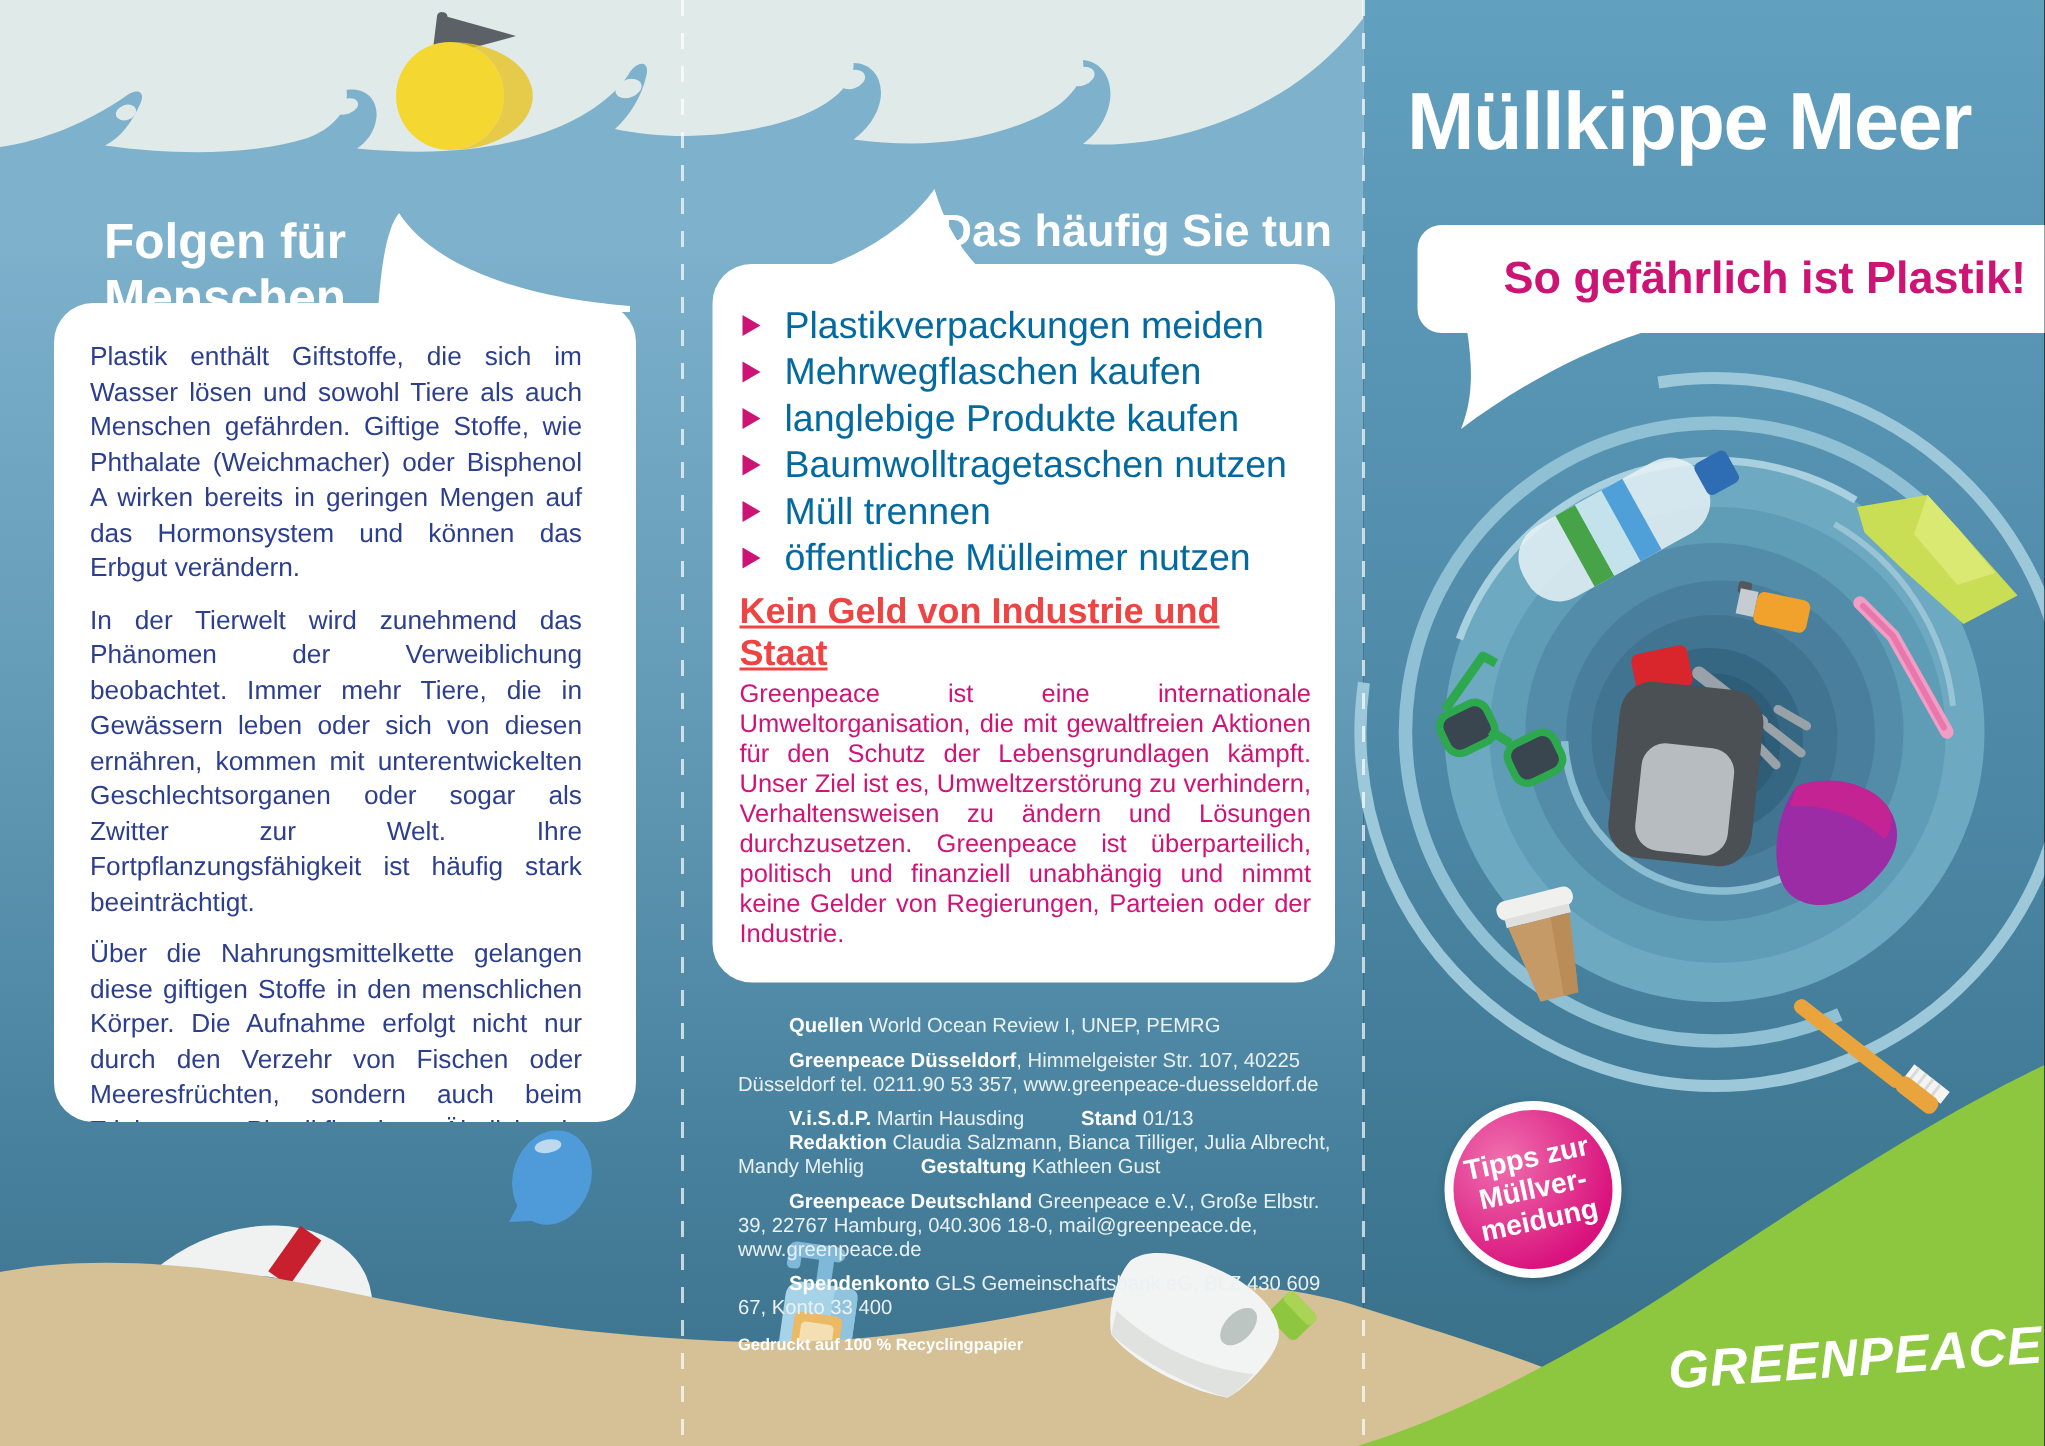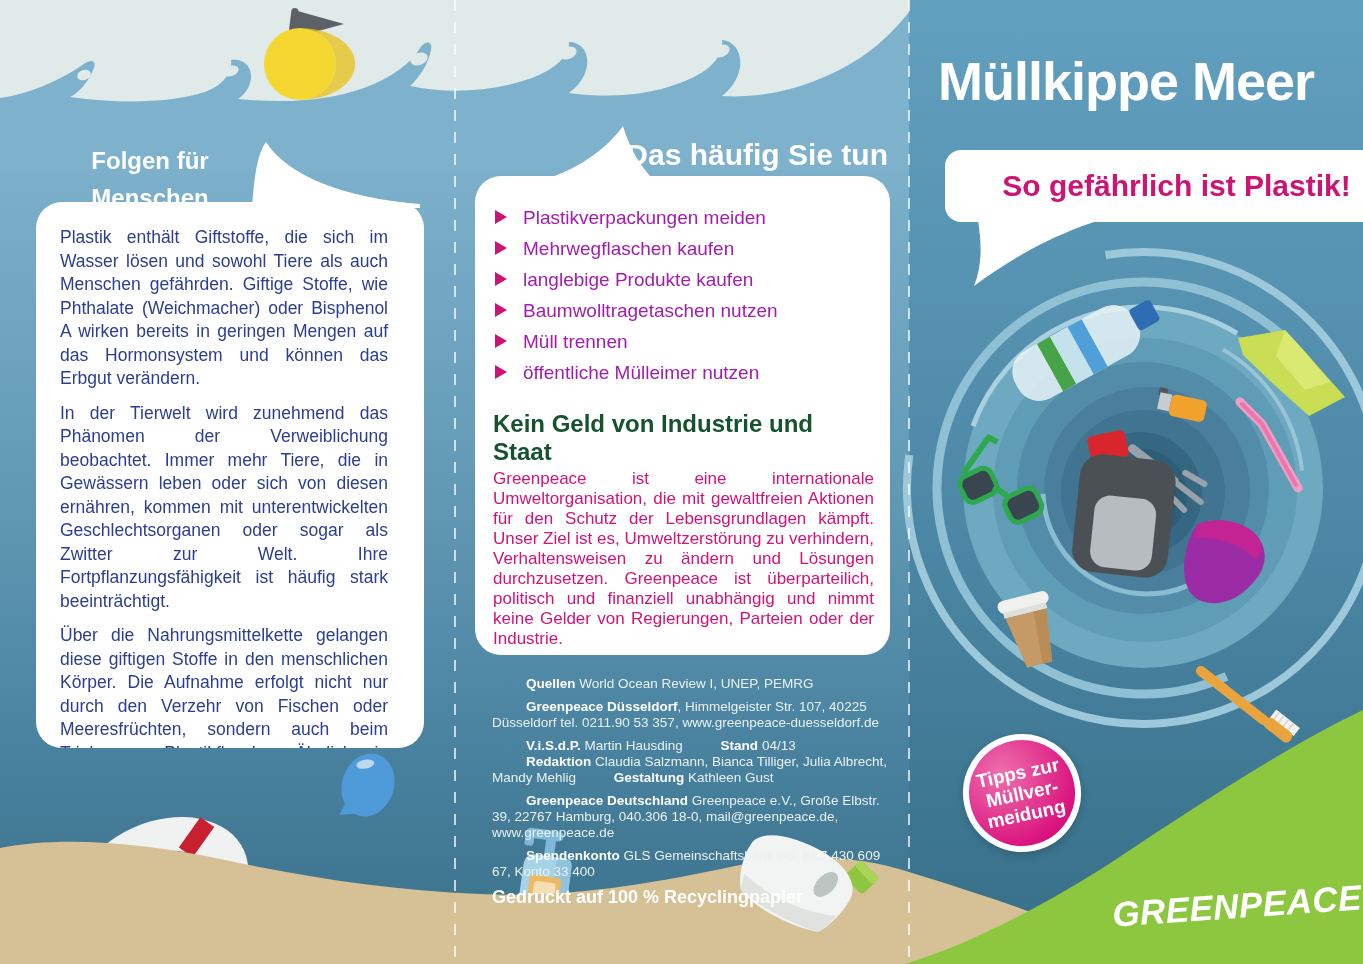--- a/index.html
+++ b/index.html
@@ -9,41 +9,41 @@
   .panel-leftmid{left:0;width:909px;
     background:linear-gradient(180deg,#7db1cc 0%,#7db1cc 16%,#5e96b2 55%,#47809d 80%,#3a7089 100%);}
   .panel-right{left:909px;width:454px;
     background:linear-gradient(180deg,#62a0bf 0%,#4c87a5 55%,#3f7994 80%,#386e87 100%);}
   svg.art{position:absolute;left:0;top:0;pointer-events:none;}
   .fold{position:absolute;top:0;width:2px;height:964px;
     background:repeating-linear-gradient(to bottom,rgba(255,255,255,.7) 0 11px,rgba(255,255,255,0) 11px 22px);}
   .fold1{left:454px;}.fold2{left:908px;}
 
   .panel-title{position:absolute;color:#fff;font-weight:700;}
-  .title-left{left:30px;top:142px;width:240px;text-align:center;font-size:24px;line-height:37px;}
+  .title-left{left:30px;top:142px;width:240px;text-align:center;font-size:33px;line-height:37px;}
   .title-mid{left:540px;top:138px;width:348px;text-align:right;font-size:30px;}
   .title-right{left:938px;top:50px;width:410px;font-size:54px;letter-spacing:-1px;}
 
   .bubble{position:absolute;background:#fff;border-radius:26px;box-sizing:border-box;overflow:hidden;}
   .bubble-left{left:36px;top:202px;width:388px;height:546px;padding:24px 36px 18px 24px;}
   .bubble-left p{margin:0 0 11px 0;color:#2c3e8e;font-size:17.5px;line-height:23.5px;
     text-align:justify;}
   .bubble-mid{left:475px;top:176px;width:415px;height:479px;padding:30px 16px 18px 18px;}
   ul.tips{list-style:none;margin:0;padding:0;}
-  ul.tips li{position:relative;padding-left:30px;margin-bottom:8px;color:#a21caf;
-    font-size:19px;line-height:23px;}
+  ul.tips li{position:relative;padding-left:30px;margin-bottom:8px;color:#0369a1;
+    font-size:25px;line-height:23px;}
   .tri{position:absolute;left:2px;top:4px;width:0;height:0;
     border-left:12px solid #cc1474;border-top:7px solid transparent;border-bottom:7px solid transparent;}
-  .section-head{margin:26px 0 3px 0;color:#14532d;font-size:24px;font-weight:700;}
+  .section-head{margin:10px 0 3px 0;color:#ef4444;font-size:24px;font-weight:700;text-decoration:underline;}
   .section-body{margin:0;color:#d01377;font-size:17px;line-height:20px;text-align:justify;}
 
   .imprint{position:absolute;left:492px;top:676px;width:398px;color:#e9f1f3;font-size:13.5px;line-height:16px;}
   .imprint .blk{margin-bottom:7px;}
   .imprint b{color:#fff;font-weight:700;margin-left:34px;}
-  .printed{margin-top:9px;color:#fff;font-weight:700;font-size:18px;}
+  .printed{margin-top:9px;color:#fff;font-weight:700;font-size:11px;}
 
   .pinkbox{position:absolute;left:945px;top:150px;width:463px;height:72px;background:#fff;
     border-radius:16px;display:flex;align-items:center;justify-content:center;}
   .pinkbox span{color:#cc1474;font-size:30px;font-weight:700;}
 
   .badge{position:absolute;left:963px;top:734px;width:118px;height:118px;border-radius:50%;
     background:radial-gradient(circle at 35% 28%,#ef6fae 0%,#d9117c 75%);
     border:6px solid #fff;box-sizing:border-box;box-shadow:0 3px 8px rgba(0,0,0,.18);
     transform:rotate(-12deg);display:flex;flex-direction:column;align-items:center;justify-content:center;}
   .badge span{color:#fff;font-size:19px;font-weight:700;line-height:21px;}
@@ -234,21 +234,21 @@
   </div>
 
   <div class="imprint">
     <div class="blk">
       <b>Quellen</b><span> World Ocean Review I, UNEP, PEMRG</span>
     </div>
     <div class="blk">
       <b>Greenpeace Düsseldorf</b><span>, Himmelgeister Str. 107, 40225 Düsseldorf tel. 0211.90 53 357, www.greenpeace-duesseldorf.de</span>
     </div>
     <div class="blk">
-      <b>V.i.S.d.P.</b><span> Martin Hausding  </span><b>Stand</b><span> 04/13  </span><b>Redaktion</b><span> Claudia Salzmann, Bianca Tilliger, Julia Albrecht, Mandy Mehlig  </span><b>Gestaltung</b><span> Kathleen Gust</span>
+      <b>V.i.S.d.P.</b><span> Martin Hausding  </span><b>Stand</b><span> 01/13  </span><b>Redaktion</b><span> Claudia Salzmann, Bianca Tilliger, Julia Albrecht, Mandy Mehlig  </span><b>Gestaltung</b><span> Kathleen Gust</span>
     </div>
     <div class="blk">
       <b>Greenpeace Deutschland</b><span> Greenpeace e.V., Große Elbstr. 39, 22767 Hamburg, 040.306 18-0, mail@greenpeace.de, www.greenpeace.de</span>
     </div>
     <div class="blk">
       <b>Spendenkonto</b><span> GLS Gemeinschaftsbank eG, BLZ 430 609 67, Konto 33 400</span>
     </div>
     <div class="printed">Gedruckt auf 100 % Recyclingpapier</div>
   </div>
 

